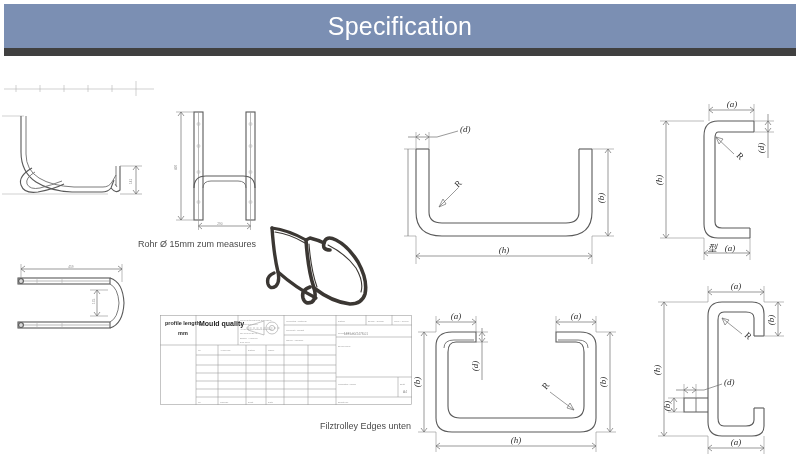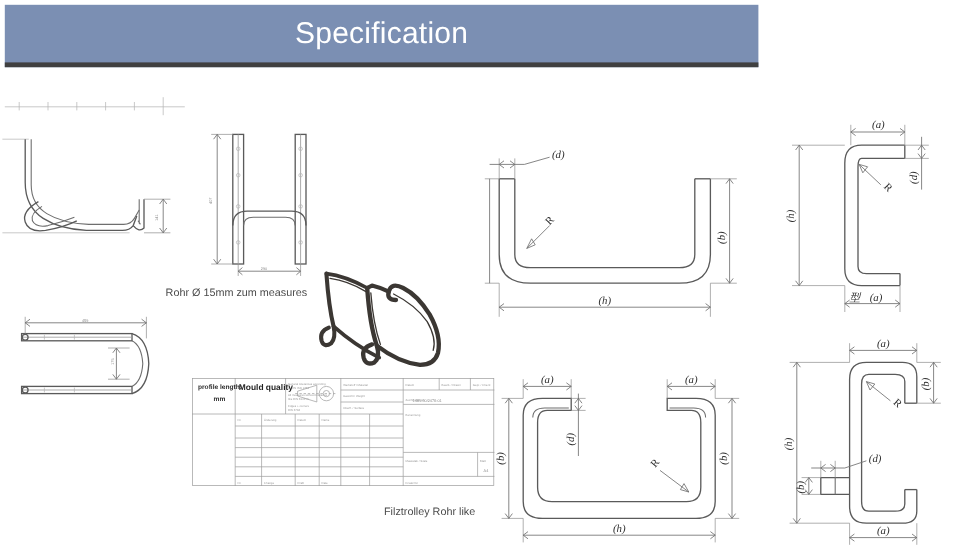--- a/index.html
+++ b/index.html
@@ -8,23 +8,23 @@
     width: 800px; height: 458px;
     background: #ffffff;
     font-family: "Liberation Sans", sans-serif;
     overflow: hidden;
   }
   #page { position: relative; width: 800px; height: 458px; background: #fff; }
 
   
   .banner {
     position: absolute; left: 4px; top: 4px;
-    width: 628px; height: 52px;
+    width: 792px; height: 52px;
     background: #7b8fb3;
-    border-bottom: 4px solid #404040;
+    border-bottom: 8px solid #404040;
     display: flex; align-items: center; justify-content: center;
   }
   .banner-title {
     color: #ffffff;
     font-size: 25px;
     font-weight: 400;
     letter-spacing: 0.2px;
     line-height: 1;
   }
 
@@ -281,21 +281,21 @@
           <text x="108" y="88">Date</text>
         </g>
         <text class="tiny" x="196" y="20" text-anchor="middle" fill="#6f6f6f">1481-00/2478-01</text>
         <text class="tiny" x="243" y="78" fill="#6f6f6f">A4</text>
       </svg>
     </div>
 
     <div class="tblcell" style="left:165px; top:258px; font-size:5.5px; font-weight:700; color:#2d2d2d;">profile length:</div>
     <div class="tblcell" style="left:178px; top:268px; font-size:5.5px; font-weight:700; color:#2d2d2d;">mm</div>
     <div class="tblcell" style="left:199px; top:258px; font-size:7px; font-weight:700; color:#1f1f1f;">Mould quality</div>
-    <div class="note" style="left:320px; top:359px;">Filztrolley Rohr like</div>
+    <div class="note" style="left:320px; top:359px;">Filztrolley Edges unten</div>
 
     <div class="blk" style="left:398px; top:42px;">
       <svg width="232" height="178" viewBox="0 0 232 178">
 
         <path class="prof" d="M18,45 L18,108 Q18,132 44,132 L168,132 Q194,132 194,108 L194,45"></path>
         <path class="prof" d="M31,45 L31,108 Q31,119 44,119 L168,119 Q181,119 181,108 L181,45"></path>
         <line class="prof" x1="18" y1="45" x2="31" y2="45"></line>
         <line class="prof" x1="181" y1="45" x2="194" y2="45"></line>
 
         <line class="ext" x1="18" y1="45" x2="18" y2="28"></line>

